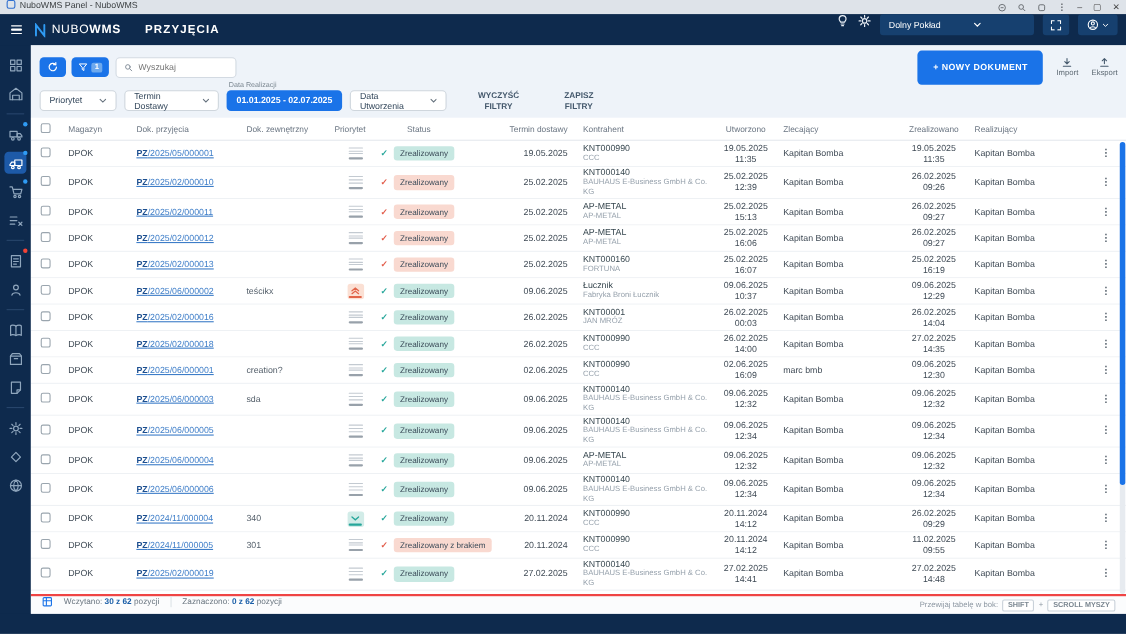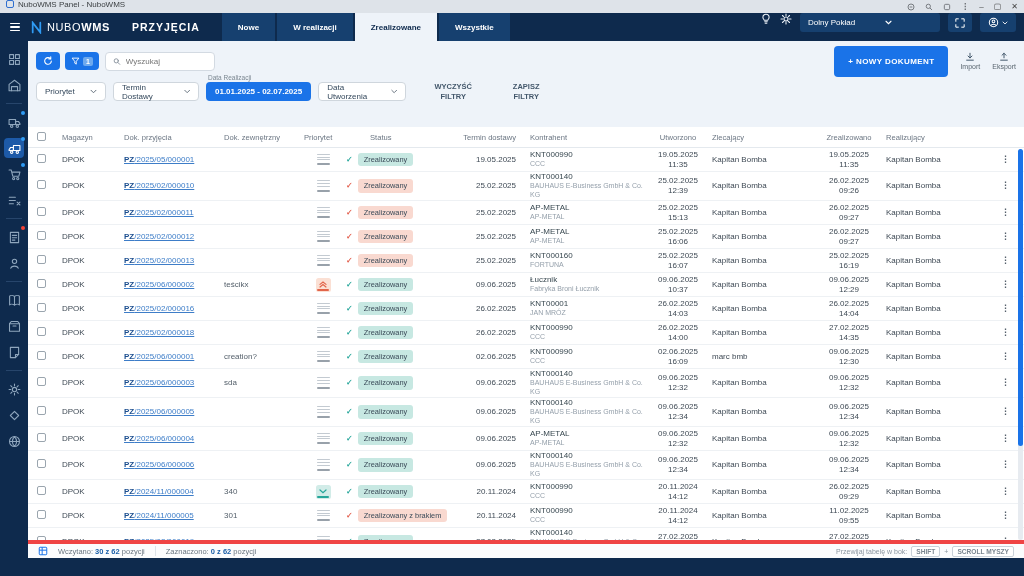--- a/index.html
+++ b/index.html
@@ -64,21 +64,21 @@
   .sel-prio{width:70px;}
   .sel-term{width:86px;}
   .sel-utw{width:88px;}
   .datefilter{position:relative;}
   .datefilter .flabel{position:absolute;top:-8px;left:2px;font-size:6.5px;color:#7b8残;}
   .datefilter .flabel{color:#7b8791;}
   .datefilter .dval{height:19px;background:#1a73e8;color:#fff;font-size:8px;font-weight:600;border-radius:4px;display:flex;align-items:center;padding:0 9px;cursor:pointer;}
   .flink{font-size:7.5px;font-weight:700;color:#44586c;text-align:center;width:52px;line-height:1.25;margin-left:14px;cursor:pointer;}
 
   
-  .tablewrap{flex:1;display:flex;flex-direction:column;background:#fff;position:relative;overflow:hidden;margin-top:20px;}
+  .tablewrap{flex:1;display:flex;flex-direction:column;background:#fff;position:relative;overflow:hidden;margin-top:0;}
   .tgrid{display:grid;grid-template-columns:34px 62px 100px 80px 42px 112px 72px 118px 64px 104px 70px 96px 1fr;align-items:center;}
   .thead{height:21px;border-bottom:1px solid #e4e9ee;font-size:7.6px;color:#6b7683;background:#fff;}
   .thead .hc{padding-right:4px;}
   .trows{flex:1;overflow:hidden;}
   .trow{min-height:24px;border-bottom:1px solid #eef1f4;font-size:8px;color:#3f4a55;background:#fff;}
   .trow.tall{min-height:29px;}
   .cell{padding-right:4px;line-height:1.25;}
   .cb{display:inline-block;width:9px;height:9px;border:1px solid #9aa5ae;border-radius:2px;background:#fff;margin-left:9px;cursor:pointer;}
   .doklink{text-decoration:underline;color:#3d7dc8;cursor:pointer;}
   .doklink b{color:#1b4e8f;font-weight:700;}
@@ -103,21 +103,21 @@
   .c-termin{text-align:right;padding-right:14px;}
   .kcode{color:#37474f;}
   .kname{font-size:7px;color:#95a0ab;}
   .c-dt{text-align:center;}
   .c-act{display:flex;justify-content:flex-end;padding-right:14px;}
   .dots{font-size:9px;color:#55606b;font-weight:700;cursor:pointer;letter-spacing:0;}
   .vscroll{position:absolute;top:22px;right:1px;bottom:0;width:5px;background:#e7ebf0;border-radius:3px;}
   .vthumb{position:absolute;top:0;left:0;width:5px;height:76%;background:#1a73e8;border-radius:3px;cursor:grab;}
 
   
-  .tfooter{height:18px;background:#fbfcfd;border-top:4px solid #ef4444;display:flex;align-items:center;font-size:7.5px;color:#6a7680;padding:0 10px;gap:10px;}
+  .tfooter{height:18px;background:#fbfcfd;border-top:2px solid #ef4444;display:flex;font-size:7.5px;color:#6a7680;padding:0 10px;gap:10px;}
   .f-ico{color:#1a73e8;}
   .f-item b{color:#1b5fa8;}
   .f-div{width:1px;height:10px;background:#dde3e8;}
   .f-hint{margin-left:auto;display:flex;align-items:center;gap:4px;color:#8b96a1;font-size:7px;}
   .key{border:1px solid #c9d1d9;border-radius:2px;padding:1px 4px;background:#fff;color:#7b8791;font-size:6.6px;font-weight:700;}
 
   .bottomstrip{height:18px;background:#0e2a4d;}
 </style>
 </head>
 <body>
@@ -150,26 +150,20 @@
       <i></i>
       <i></i>
     </span>
   <span class="logo">
     <svg width="13" height="13" viewBox="0 0 12 12" fill="none" stroke="#2f9bf4" stroke-width="1.6" stroke-linecap="round">
         <path d="M2.5 10.5v-9l7 9v-9"></path>
       </svg>
     <span class="logo-text"><span>NUBO</span><b>WMS</b></span>
   </span>
   <span class="pagetitle">PRZYJĘCIA</span>
-  <div class="tabs">
-      <div class="tab">Nowe</div>
-      <div class="tab">W realizacji</div>
-      <div class="tab active">Zrealizowane</div>
-      <div class="tab">Wszystkie</div>
-    </div>
   <div class="hdr-right">
     <svg class="hdr-ic" width="12" height="12" viewBox="0 0 12 12" fill="none" stroke="#e8eef5" stroke-width="1.1" stroke-linecap="round">
         <path d="M6 1.2a3.1 3.1 0 0 1 3.1 3.1c0 1.5-1 2.1-1.4 2.9H4.3c-.4-.8-1.4-1.4-1.4-2.9A3.1 3.1 0 0 1 6 1.2z"></path>
         <path d="M4.7 8.8h2.6M5.2 10.3h1.6"></path>
       </svg>
     <svg class="hdr-ic" width="12" height="12" viewBox="0 0 12 12" fill="none" stroke="#e8eef5" stroke-width="1.1" stroke-linecap="round">
         <circle cx="6" cy="6" r="2"></circle>
         <path d="M6 1v1.6M6 9.4V11M1 6h1.6M9.4 6H11M2.5 2.5l1.1 1.1M8.4 8.4l1.1 1.1M9.5 2.5L8.4 3.6M3.6 8.4L2.5 9.5"></path>
       </svg>
     <div class="ws-select">
@@ -613,21 +607,21 @@
               <span class="chk success">✓</span>
               <span class="badge success">Zrealizowany</span>
             </div>
             <div class="cell c-termin">26.02.2025</div>
             <div class="cell">
               <div class="kcode">KNT00001</div>
               <div class="kname">JAN MRÓZ</div>
             </div>
             <div class="cell c-dt">
               <div>26.02.2025</div>
-              <div>14:03</div>
+              <div>00:03</div>
             </div>
             <div class="cell">Kapitan Bomba</div>
             <div class="cell c-dt">
               <div>26.02.2025</div>
               <div>14:04</div>
             </div>
             <div class="cell">Kapitan Bomba</div>
             <div class="cell c-act">
               <span class="dots">⋮</span>
             </div>

